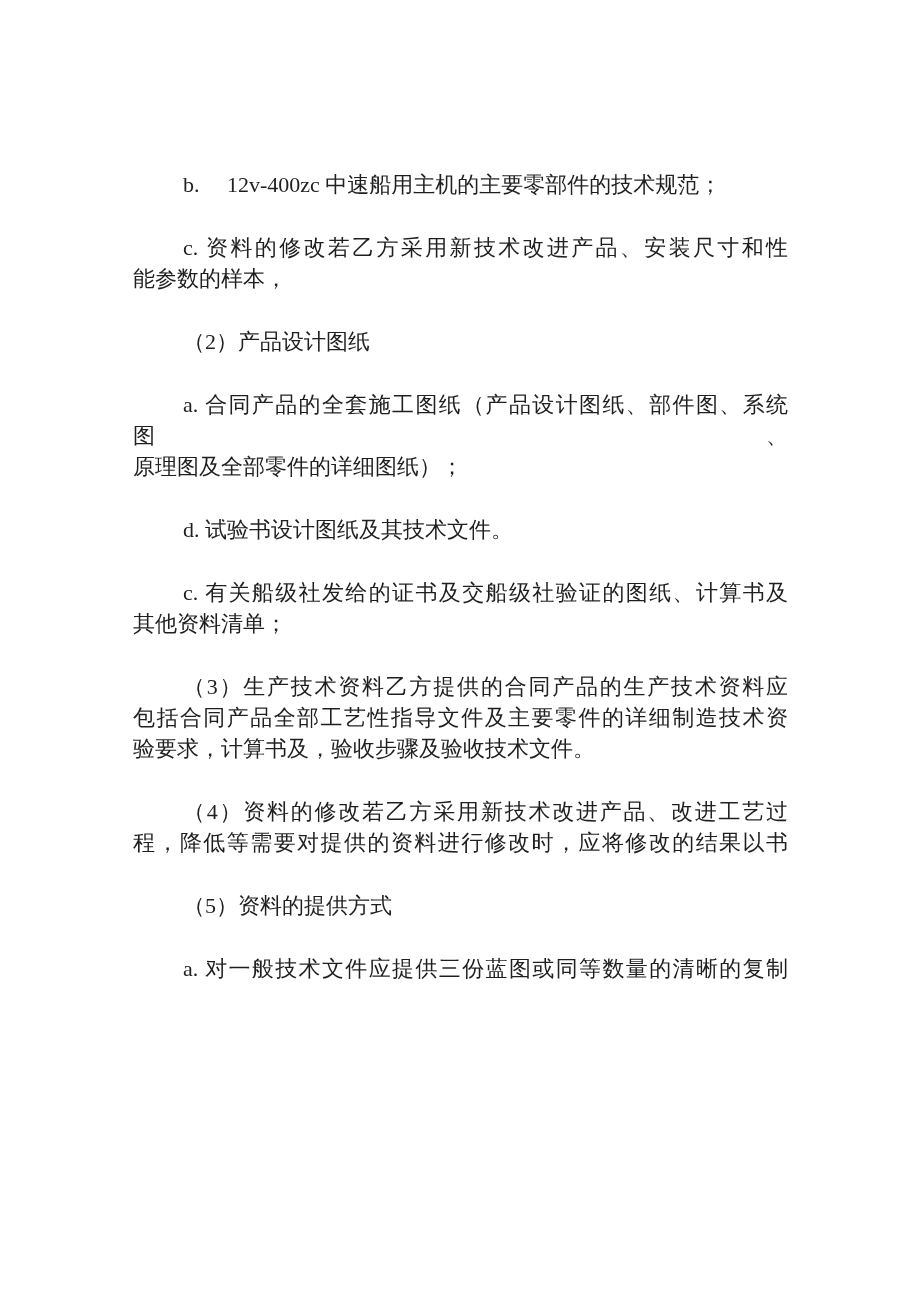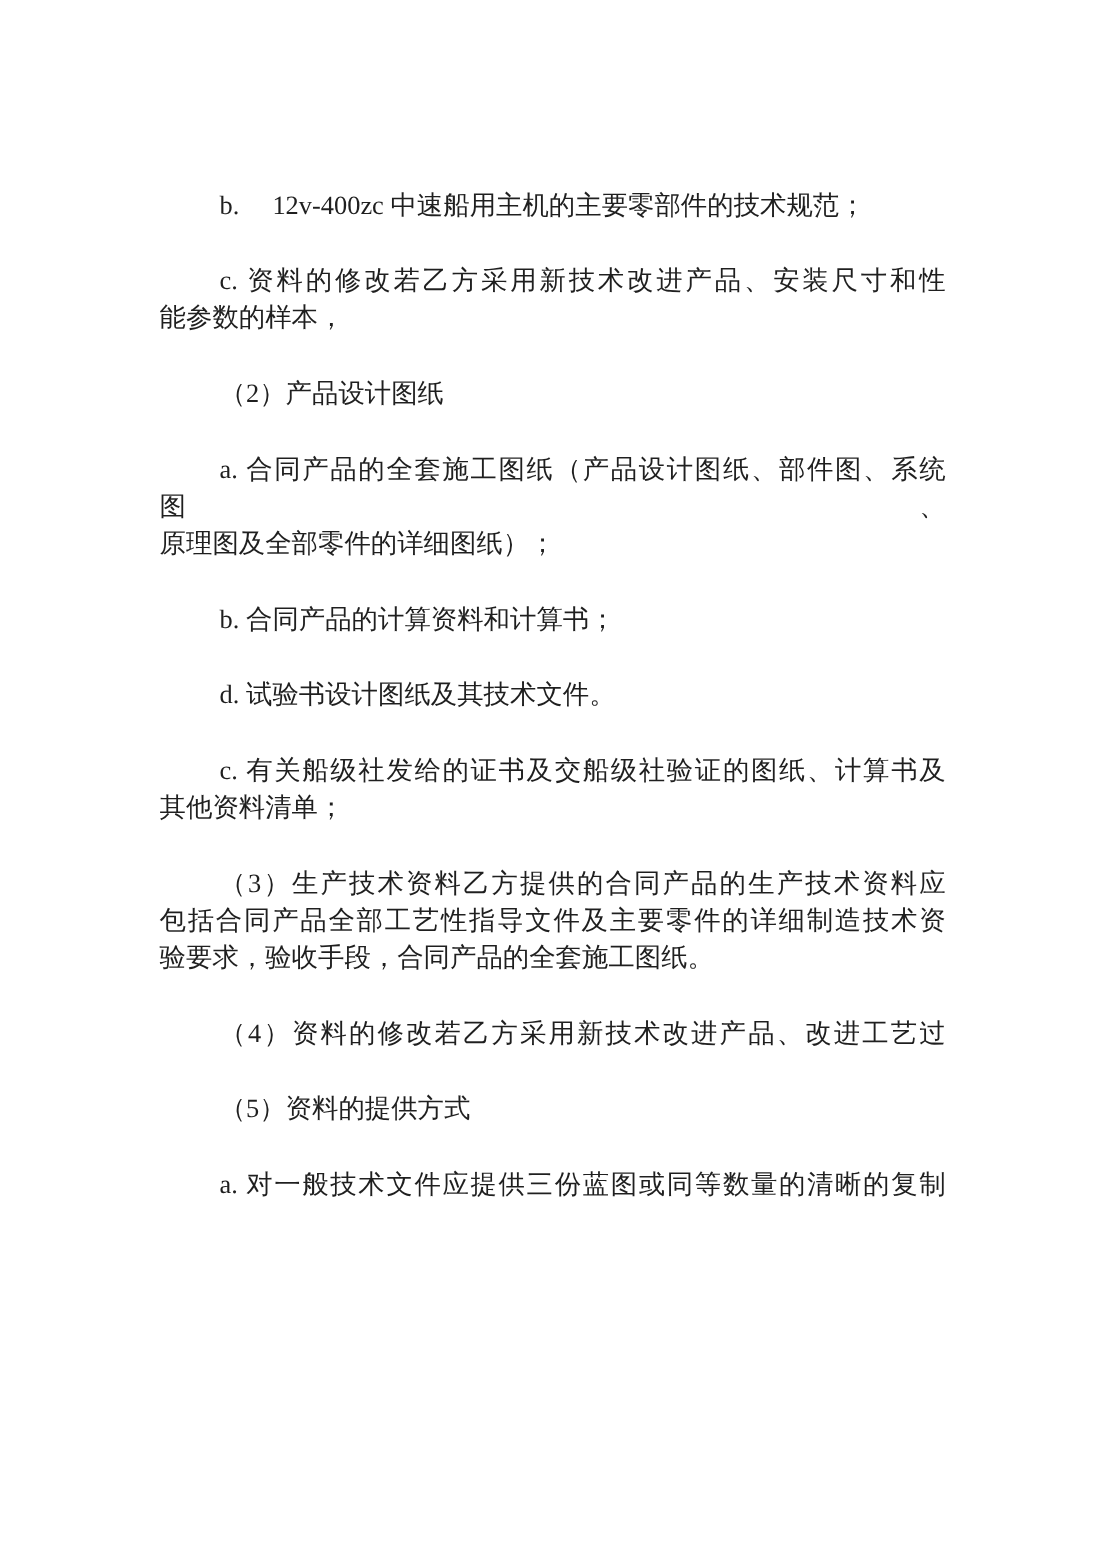--- a/index.html
+++ b/index.html
@@ -15,21 +15,21 @@
     overflow: hidden;
     font-family: "Liberation Serif", "DejaVu Serif", serif;
   }
   .content {
     box-sizing: border-box;
     width: 920px;
     padding: 155px 132px 0 133px;
     color: #1f1f1f;
   }
   .paragraph {
-    margin: 0 0 32px 0;
+    margin: 14px 0 32px 0;
   }
   .line {
     display: block;
     font-size: 22px;
     line-height: 31px;
     white-space: pre-wrap;
     text-align: justify;
     text-align-last: left;
     letter-spacing: 0;
   }
@@ -53,36 +53,34 @@
         <div class="line">能参数的样本，</div>
       </div>
       <div class="paragraph">
         <div class="line first">（2）产品设计图纸</div>
       </div>
       <div class="paragraph">
         <div class="line first fill">a. 合同产品的全套施工图纸（产品设计图纸、部件图、系统图、</div>
         <div class="line">原理图及全部零件的详细图纸）；</div>
       </div>
       <div class="paragraph">
-        <div class="line first">b. 合同产品的计算资料和计算书；</div>
-      </div>
-      <div class="paragraph">
         <div class="line first">d. 试验书设计图纸及其技术文件。</div>
       </div>
       <div class="paragraph">
         <div class="line first fill">c. 有关船级社发给的证书及交船级社验证的图纸、计算书及</div>
         <div class="line">其他资料清单；</div>
       </div>
       <div class="paragraph">
         <div class="line first fill">（3）生产技术资料乙方提供的合同产品的生产技术资料应</div>
         <div class="line fill">包括合同产品全部工艺性指导文件及主要零件的详细制造技术资</div>
-        <div class="line">验要求，验收手段，合同产品的全套施工图纸。</div>
+        <div class="line">验要求，计算书及，验收步骤及验收技术文件。</div>
       </div>
       <div class="paragraph">
         <div class="line first fill">（4）资料的修改若乙方采用新技术改进产品、改进工艺过</div>
+        <div class="line fill">程，降低等需要对提供的资料进行修改时，应将修改的结果以书</div>
       </div>
       <div class="paragraph">
         <div class="line first">（5）资料的提供方式</div>
       </div>
       <div class="paragraph">
         <div class="line first fill">a. 对一般技术文件应提供三份蓝图或同等数量的清晰的复制</div>
       </div>
     </div>
 </div>
 

